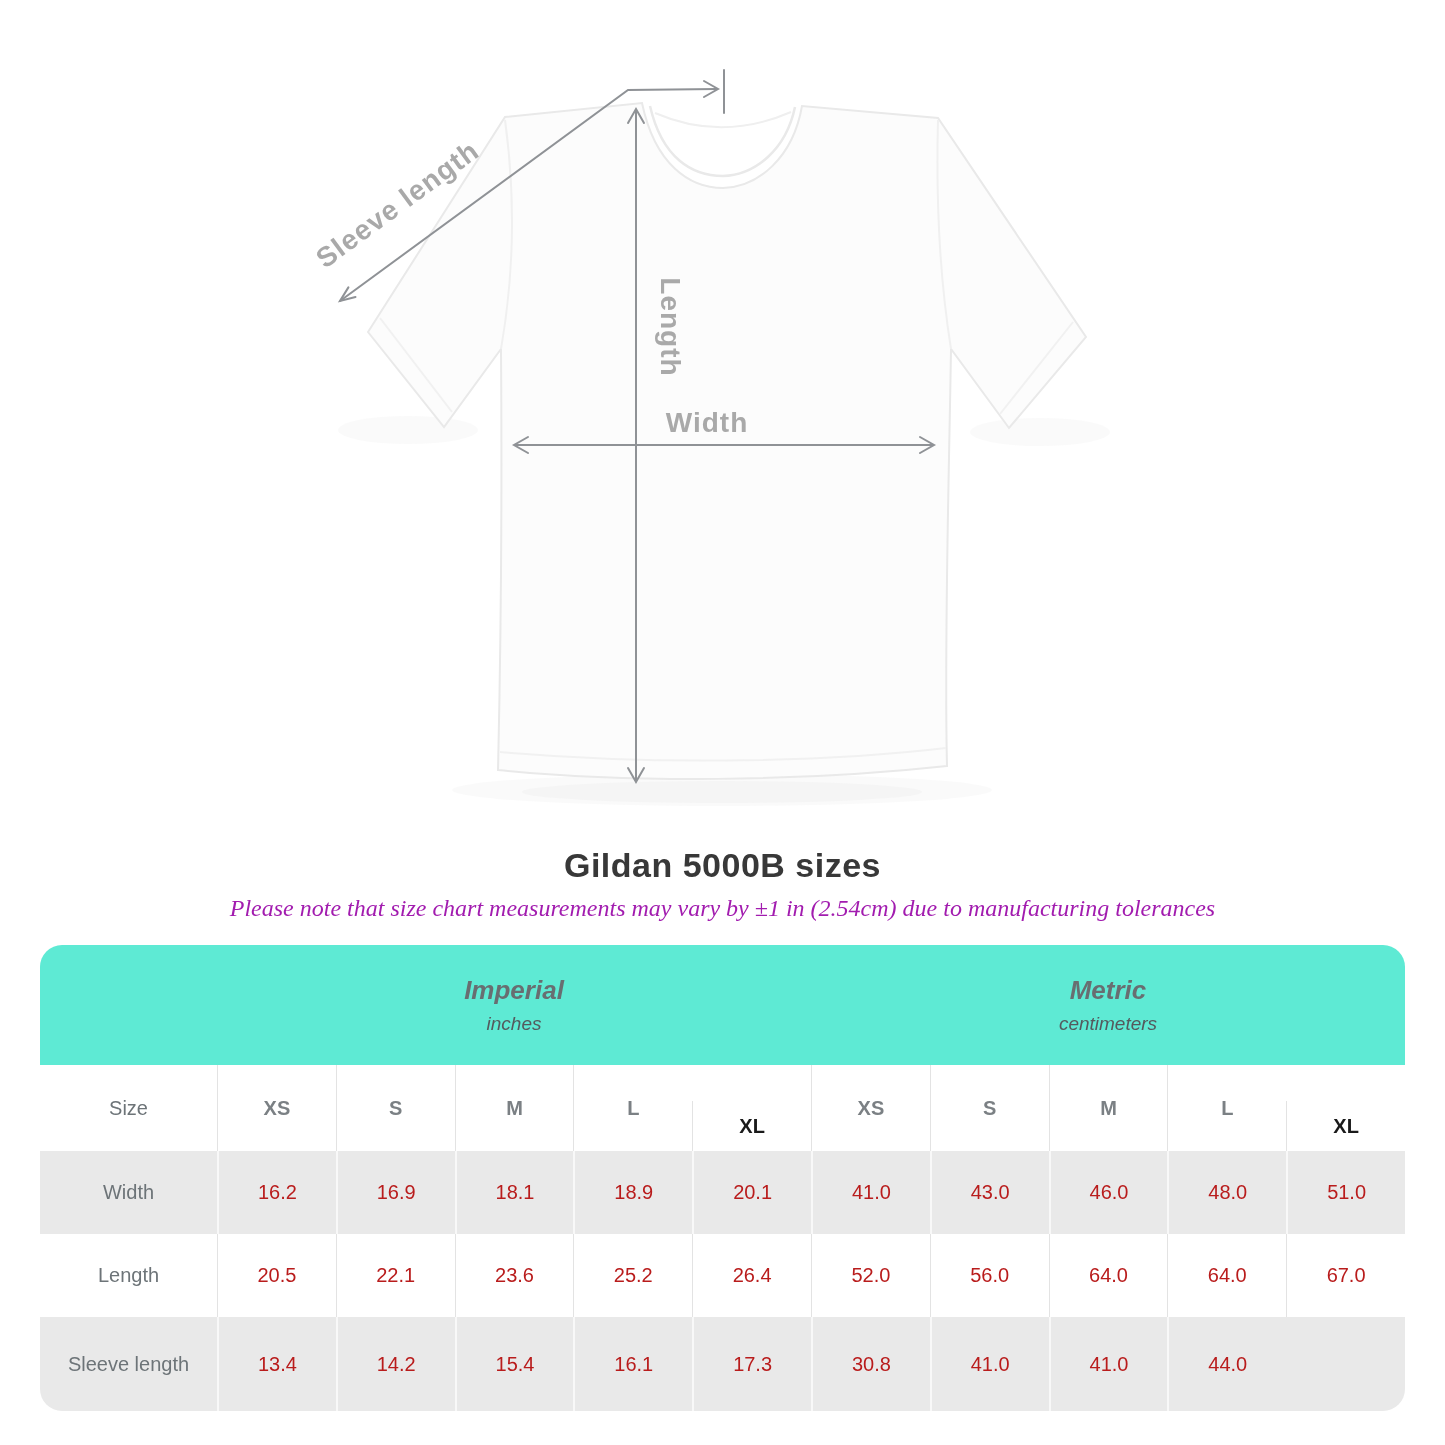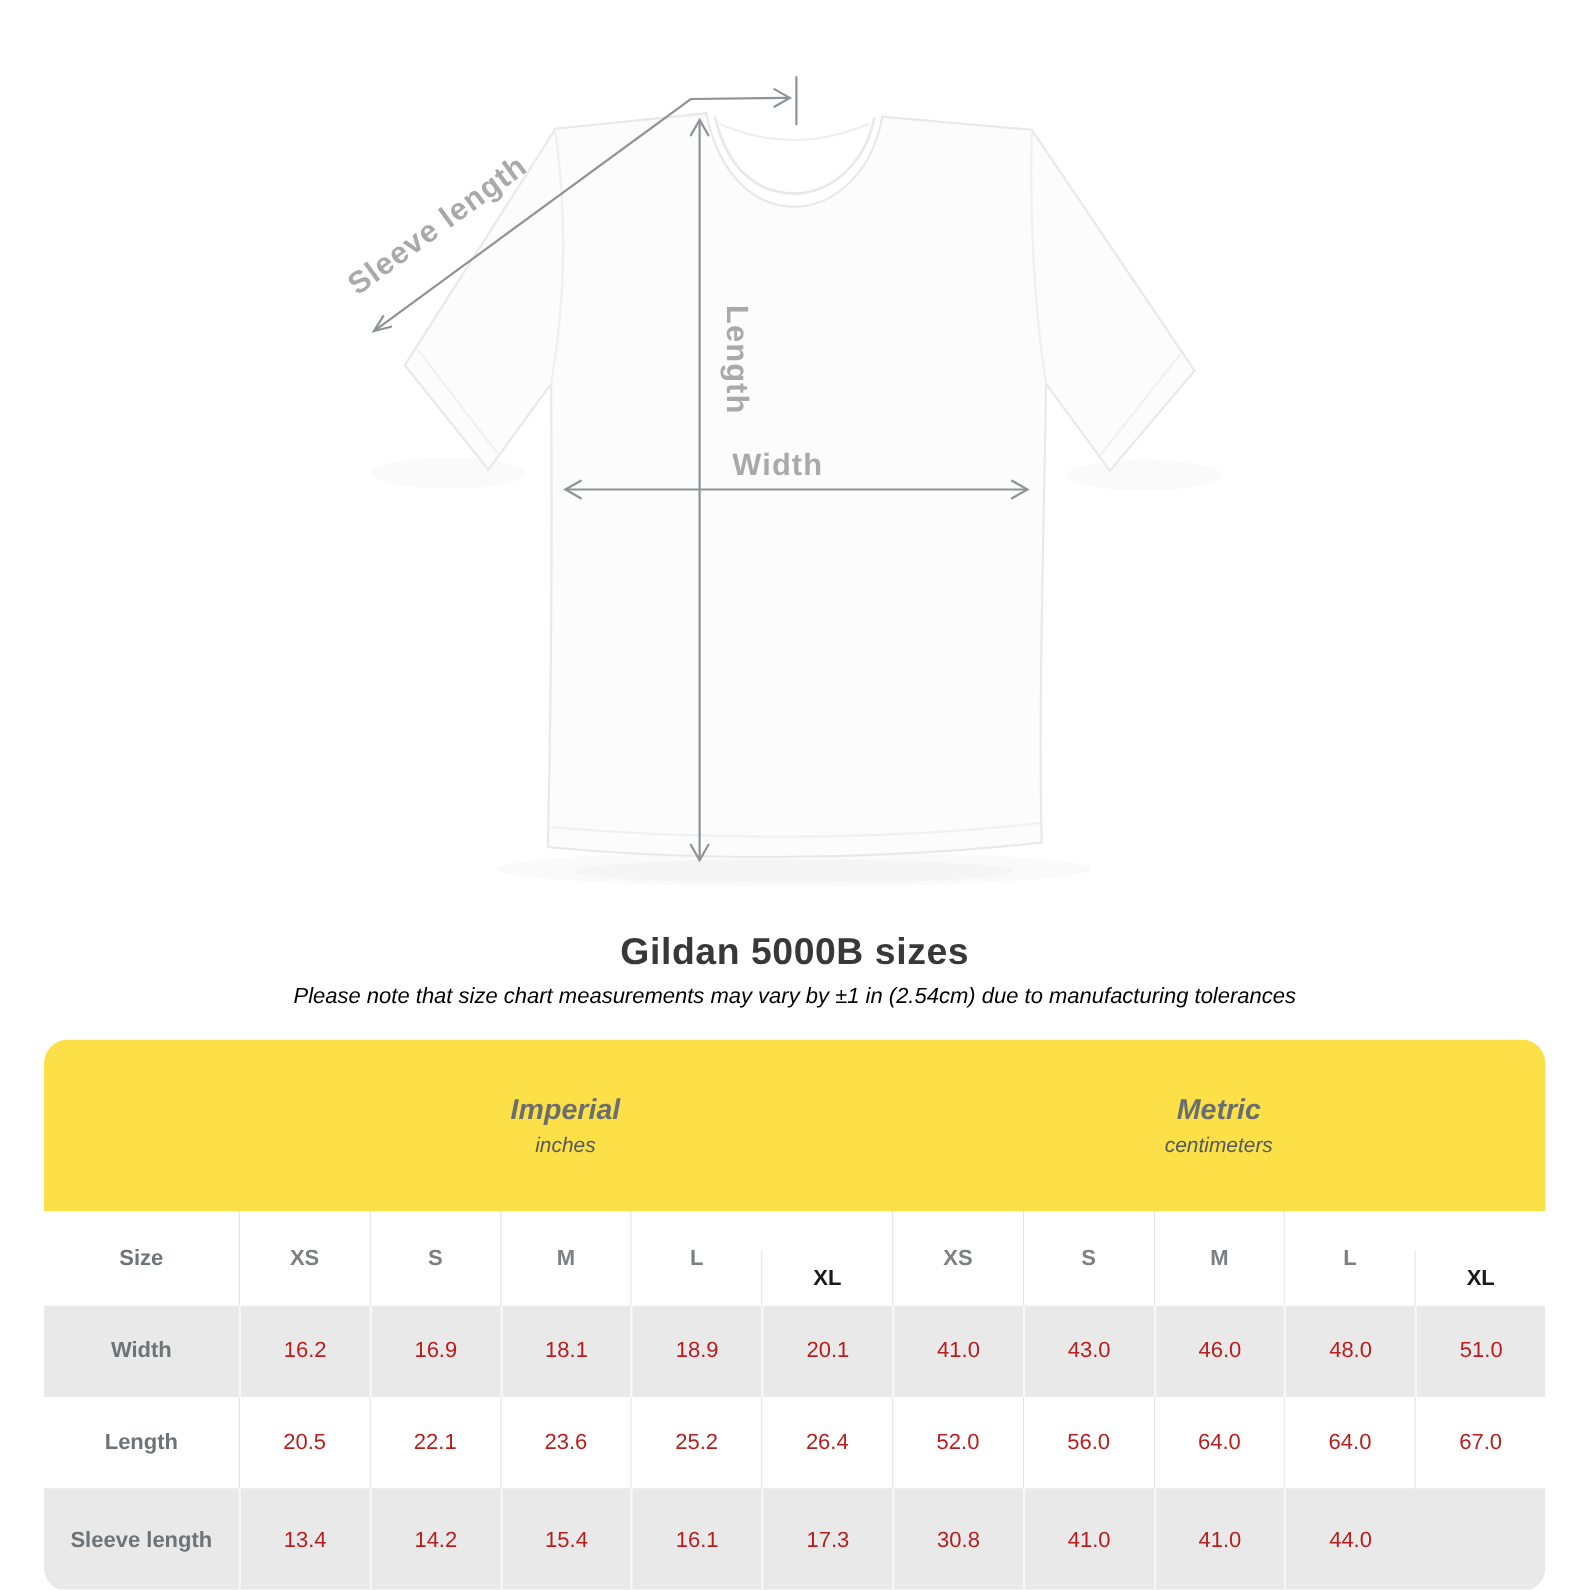--- a/index.html
+++ b/index.html
@@ -5,41 +5,41 @@
   html,body{margin:0;padding:0;background:#ffffff;width:1445px;height:1445px;overflow:hidden;
     font-family:"Liberation Sans", sans-serif;}
   .stage{position:relative;width:1445px;height:1445px;background:#ffffff;}
 
   
   .diagram{position:absolute;top:0;left:0;width:1445px;height:825px;}
 
   
   .title-block{position:absolute;top:846px;left:0;width:1445px;text-align:center;}
   .page-title{font-size:34px;font-weight:bold;color:#383838;letter-spacing:.5px;}
-  .page-subtitle{margin-top:10px;font-size:20px;font-style:italic;color:#000000;}
+  .page-subtitle{margin-top:10px;font-size:24px;font-style:italic;color:#a21caf;font-family:Liberation Serif, serif;}
 
   
   .size-table{position:absolute;top:945px;left:40px;width:1365px;border-radius:22px;overflow:hidden;}
   .trow{display:grid;grid-template-columns:177px repeat(10,1fr);}
-  .band{height:156px;background:#fde047;}
+  .band{height:120px;background:#5eead4;}
   .band-cell{display:flex;flex-direction:column;justify-content:center;align-items:center;}
   .band-cell.imperial{grid-column:2 / span 5;}
   .band-cell.metric{grid-column:7 / span 5;}
   .band-title{font-size:26px;font-weight:bold;font-style:italic;color:#686e71;}
   .band-sub{margin-top:7px;font-size:19px;font-style:italic;color:#545a5d;}
 
   .header-row{height:86px;background:#ffffff;}
   .gray-row{height:83px;background:#e9e9e9;}
   .white-row{height:83px;background:#ffffff;}
   .last-row{height:94px;}
   .cell{display:flex;align-items:center;justify-content:center;font-size:20px;color:#b91c1c;}
   .header-row .cell + .cell{border-left:1px solid #e3e3e3;}
   .white-row .cell + .cell{border-left:1px solid #e3e3e3;}
   .gray-row .cell + .cell{border-left:2px solid #f8f8f8;}
-  .label-cell{font-weight:bold;color:#6d7478;}
+  .label-cell{font-weight:normal;color:#6d7478;}
   .size-head{font-weight:bold;color:#7b8084;}
   .size-head.hl{color:#1a1a1a;margin-top:36px;}
 
   
   .measure-label{font-family:"Liberation Sans",sans-serif;font-weight:bold;font-size:28px;fill:#a9a9a9;letter-spacing:1px;}
 </style>
 </head>
 <body>
 
 <div class="stage">

